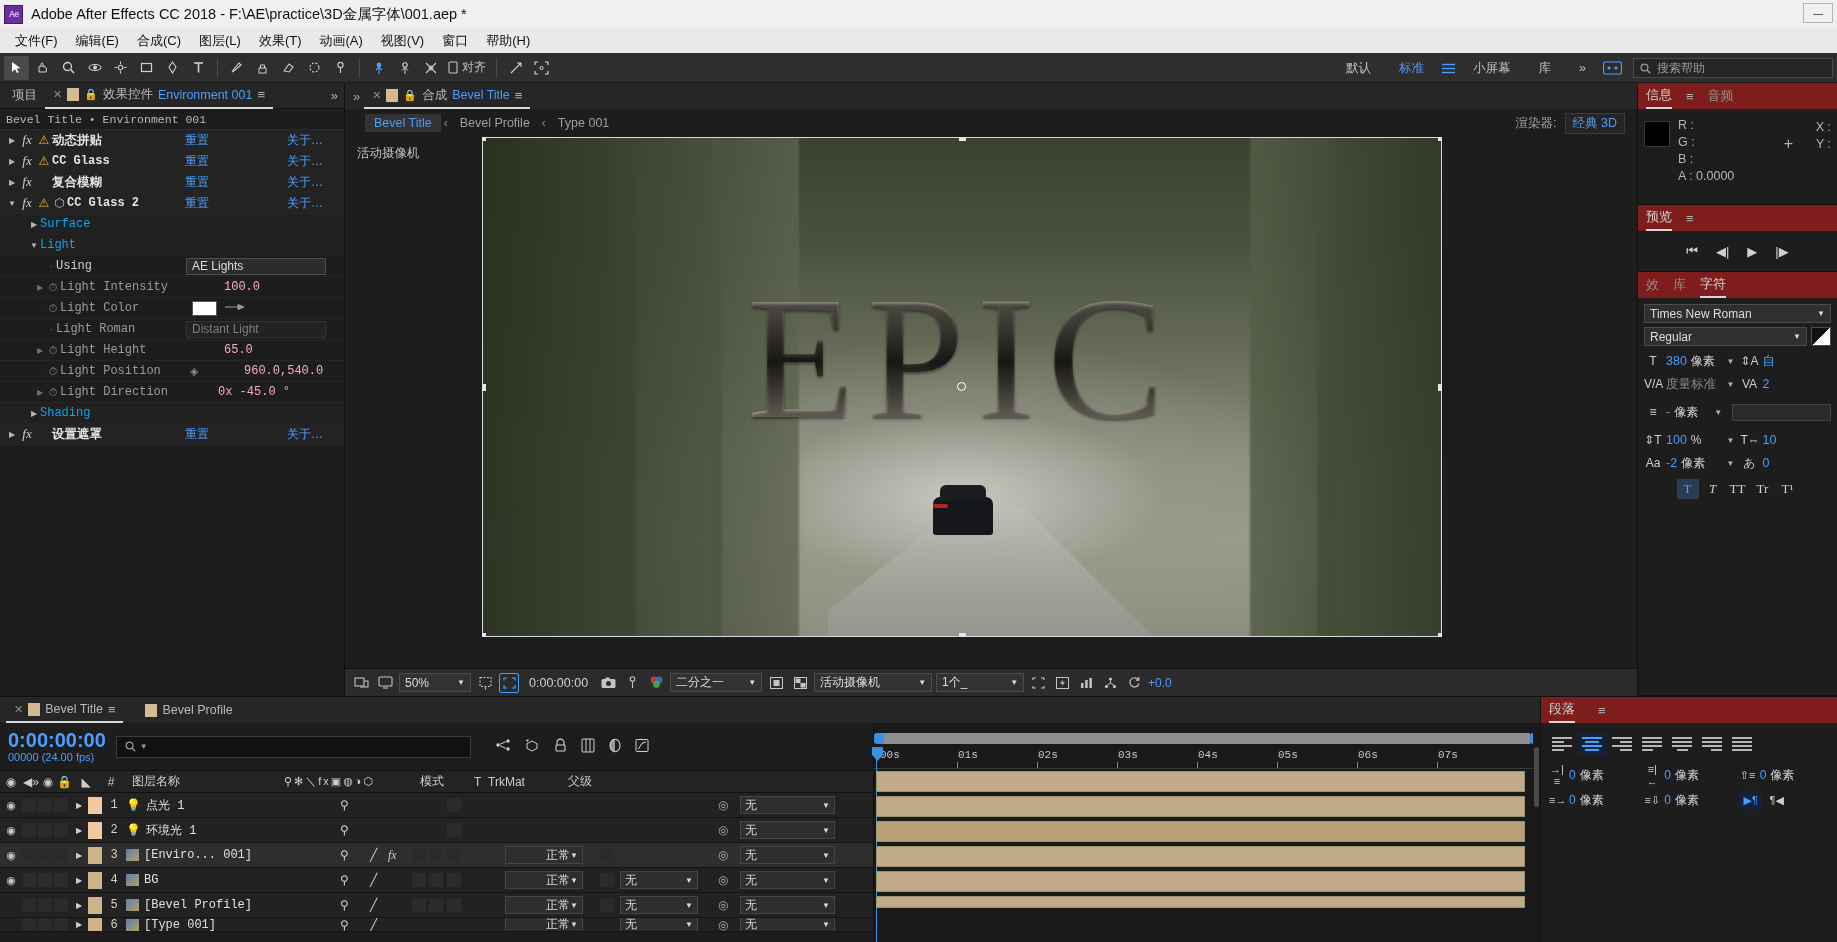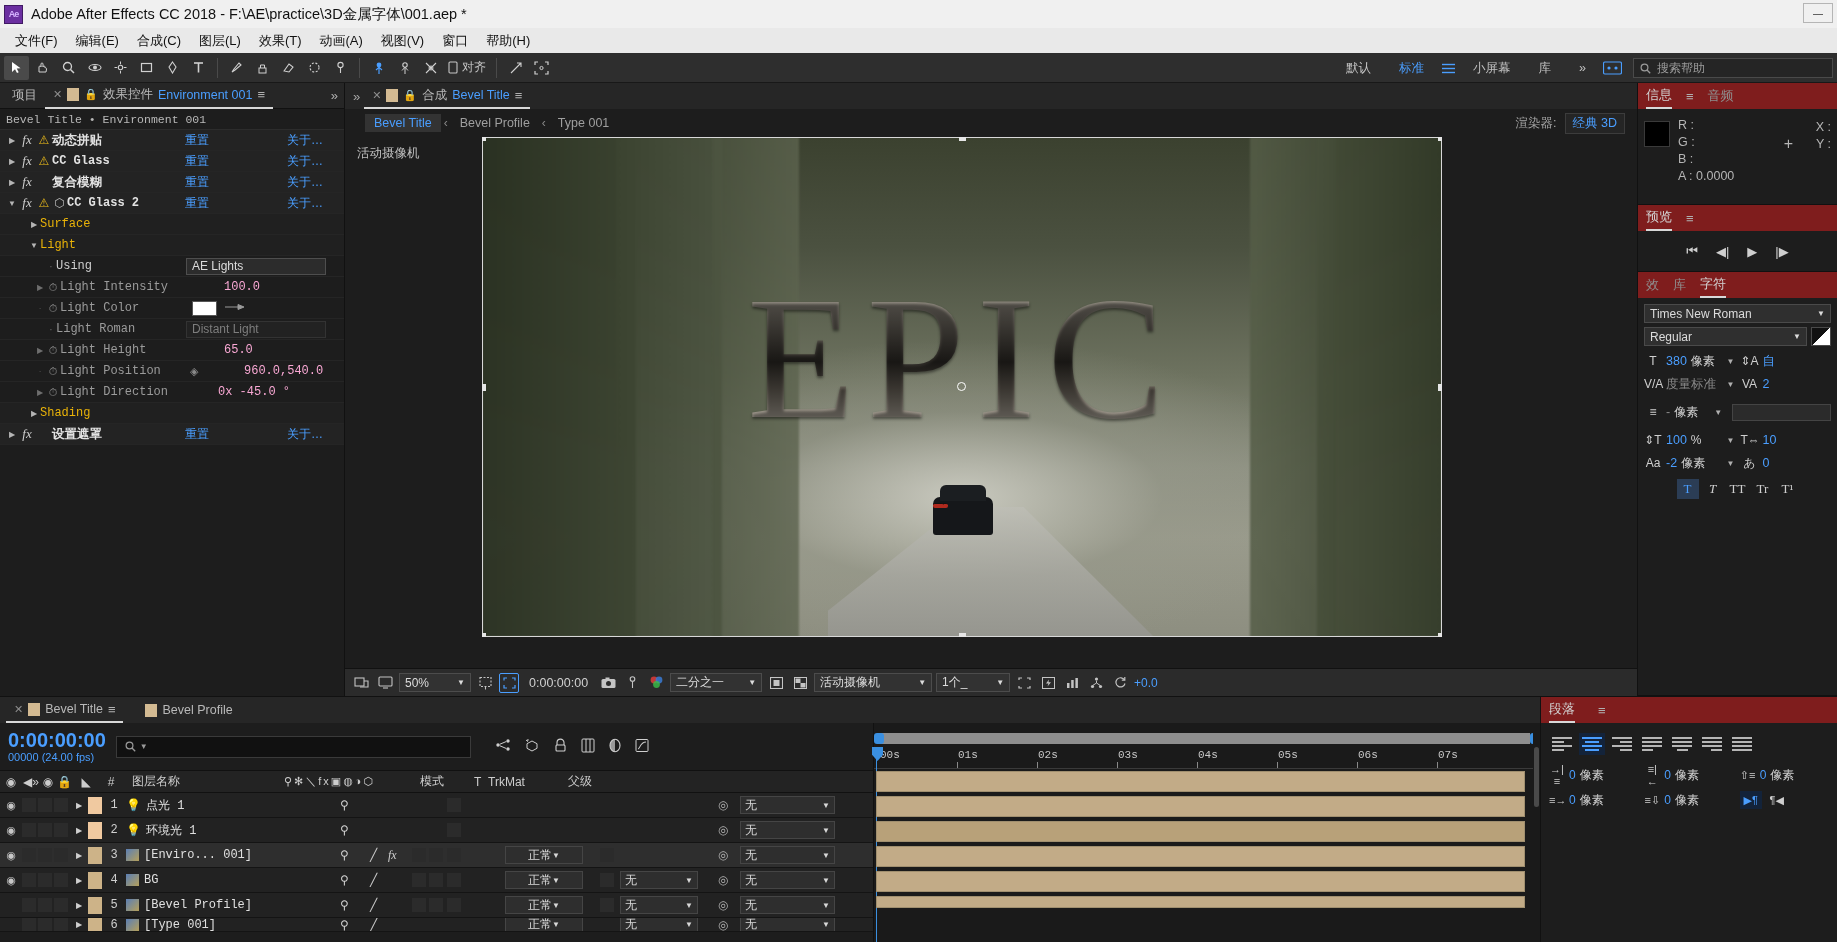--- a/index.html
+++ b/index.html
@@ -80,21 +80,21 @@
   .tri{width:12px;text-align:center;font-size:8px;color:#b5b5b5;}
   .tri.dim{color:#6e6e6e;}
   .fx-ico{font-style:italic;font-family:"Liberation Serif",serif;font-size:13px;color:#cfcfcf;width:18px;text-align:center;}
   .warn{color:#f2c01a;font-size:12px;width:16px;text-align:center;}
   .cube{font-size:12px;color:#bdbdbd;width:15px;text-align:center;}
   .fx-name{font-family:"Liberation Mono",monospace;font-size:12px;color:#e2e2e2;font-weight:bold;}
   .fx-name.cn{font-family:"Liberation Sans",sans-serif;font-weight:bold;font-size:12.5px;}
   .lnk{color:#4a9eff;font-size:12px;position:absolute;}
   .lnk.reset{left:185px;}
   .lnk.about{left:287px;}
-  .grp{font-family:"Liberation Mono",monospace;font-size:12px;color:#eab308;}
+  .grp{font-family:"Liberation Mono",monospace;font-size:12px;color:#0ea5e9;}
   .prop-label{font-family:"Liberation Mono",monospace;font-size:12px;color:#9b9b9b;}
   .prop-label.on{color:#cfcfcf;}
   .stopw{width:14px;text-align:center;color:#8a8a8a;font-size:11px;}
   .dot{width:10px;text-align:center;color:#6a6a6a;font-size:10px;}
   .pv{position:absolute;left:192px;font-family:"Liberation Mono",monospace;font-size:12px;color:#f9a8d4;margin-left:32px;}
   .sel-box{position:absolute;left:186px;width:140px;height:17px;background:#2c2c2c;
            border:1px solid #4e4e4e;display:flex;align-items:center;justify-content:space-between;
            padding:0 5px;font-size:12px;color:#dcdcdc;}
   .sel-box.dim{background:#222;border-color:#333;color:#7d7d7d;}
   .colorchip{position:absolute;left:192px;width:25px;height:15px;background:#fff;border:1px solid #555;}
@@ -192,21 +192,21 @@
   .tl-cols{height:22px;background:#232323;display:flex;align-items:center;border-bottom:1px solid #111;font-size:12px;color:#cdcdcd;position:relative;}
   .tl-rows{position:relative;}
   .lrow{height:25px;display:flex;align-items:center;border-bottom:1px solid #141414;background:#222;position:relative;font-size:12px;}
   .lrow.sel{background:#2e2e2e;}
   .eye{width:22px;text-align:center;color:#c7c7c7;font-size:11px;}
   .sqcell{width:14px;height:14px;background:#2b2b2b;margin-right:2px;}
   .lcolor{width:14px;height:17px;}
   .lnum{width:24px;text-align:center;color:#cfcfcf;font-family:"Liberation Mono",monospace;}
   .lname{font-family:"Liberation Mono",monospace;font-size:12px;color:#e0e0e0;display:flex;align-items:center;gap:5px;}
   .modesel{position:absolute;width:78px;height:18px;background:#2e2e2e;border:1px solid #454545;
-           display:flex;align-items:center;justify-content:center;padding:0 4px;font-size:12px;color:#d8d8d8;}
+           display:flex;align-items:center;justify-content:flex-end;padding:0 4px;font-size:12px;color:#d8d8d8;}
   .trkmat{position:absolute;width:78px;height:18px;background:#2e2e2e;border:1px solid #454545;
           display:flex;align-items:center;justify-content:space-between;padding:0 4px;font-size:12px;color:#d8d8d8;}
   .parent{position:absolute;width:95px;height:18px;background:#2e2e2e;border:1px solid #454545;
           display:flex;align-items:center;justify-content:space-between;padding:0 4px;font-size:12px;color:#d8d8d8;}
   .pwhirl{position:absolute;color:#b5b5b5;font-size:12px;}
 
   
   .tgraph{position:absolute;left:873px;top:26px;right:0;bottom:0;background:#1a1a1a;border-left:1px solid #111;}
   .tg-workbar{position:absolute;top:10px;left:4px;right:10px;height:11px;background:#8e8e8e;}
   .tg-ruler{position:absolute;top:24px;left:0;right:0;height:22px;border-bottom:1px solid #3a3a3a;}
@@ -671,21 +671,21 @@
           <svg width="13" height="12" viewBox="0 0 13 12">
               <rect x="0.5" y="0.5" width="12" height="11" fill="none" stroke="#c4c4c4" stroke-width="1"></rect>
               <rect x="1.5" y="1.5" width="5" height="4.5" fill="#c4c4c4"></rect>
               <rect x="6.5" y="6" width="5" height="4.5" fill="#c4c4c4"></rect>
             </svg>
         </div>
         <div class="csel" style="width:118px;">
           <span>活动摄像机</span>
           <span style="font-size:8px;">▼</span>
         </div>
-        <div class="csel" style="width:74px;">
+        <div class="csel" style="width:88px;">
           <span>1个_</span>
           <span style="font-size:8px;">▼</span>
         </div>
         <div class="ctb">
           <svg width="13" height="12" viewBox="0 0 13 12">
               <path d="M1 3 V1 h3 M9 1 h3 v2 M12 9 v2 H9 M4 11 H1 V9" fill="none" stroke="#c4c4c4" stroke-width="1.2"></path>
             </svg>
         </div>
         <div class="ctb">
           <svg width="13" height="12" viewBox="0 0 13 12">

